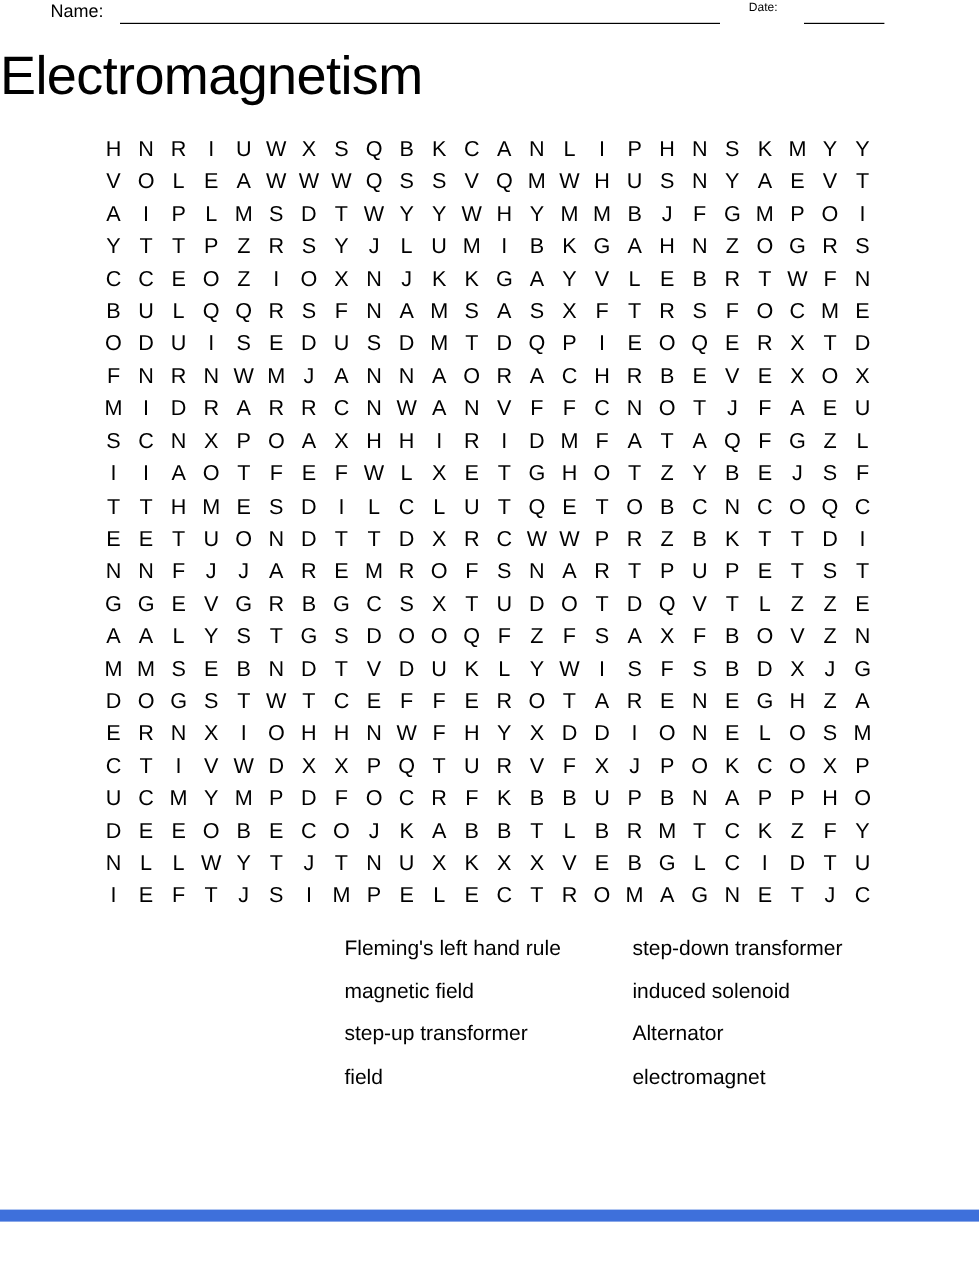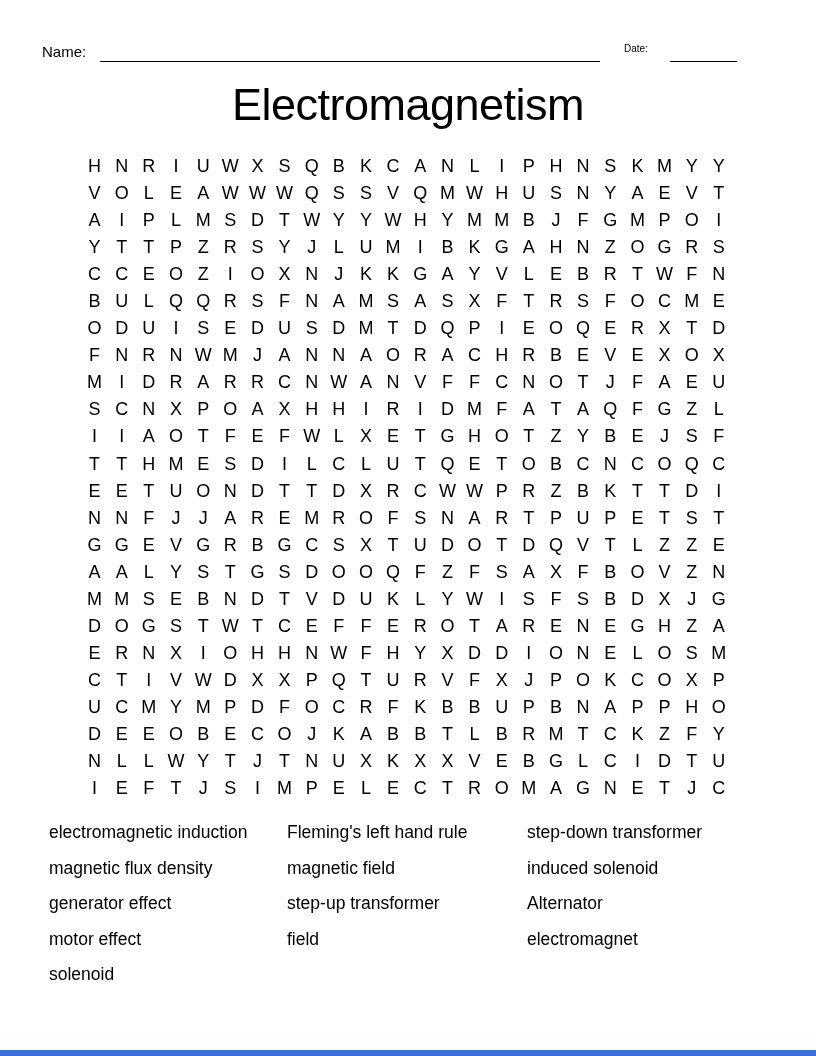--- a/index.html
+++ b/index.html
@@ -1,30 +1,30 @@
 <!DOCTYPE html>
 <html><head>
 <meta charset="utf-8">
 <style>
   html,body { margin:0; padding:0; }
   body {
     width:816px; height:1056px; background:#ffffff; color:#000000;
     font-family:"Liberation Sans", sans-serif; position:relative; overflow:hidden;
   }
-  .page { position:absolute; inset:0;margin-top:42px; }
+  .page { position:absolute; inset:0; }
 
   
   .name-label  { position:absolute; left:42px;  top:1px; font-size:15px; }
   .name-line   { position:absolute; left:100px; top:2px; width:500px; height:17px; border-bottom:1.5px solid #000; }
   .date-label  { position:absolute; left:624px; top:1px; font-size:10px; }
   .date-line   { position:absolute; left:670px; top:2px; width:67px;  height:17px; border-bottom:1.5px solid #000; }
 
   
   .title {
-    position:absolute; left:0; right:0; top:37px; text-align:center;
+    position:absolute; left:0; right:0; top:37px; 
     font-size:45px; font-weight:400; letter-spacing:-0.5px;
   }
 
   
   .grid {
     position:absolute; left:81px; top:111px;
     display:grid; grid-template-columns:repeat(24, 27.15px); grid-auto-rows:27.05px;
     font-size:18px;
   }
   .cell { display:flex; align-items:center; justify-content:center; }
@@ -623,27 +623,20 @@
       <div class="cell">M</div>
       <div class="cell">A</div>
       <div class="cell">G</div>
       <div class="cell">N</div>
       <div class="cell">E</div>
       <div class="cell">T</div>
       <div class="cell">J</div>
       <div class="cell">C</div>
     </div>
 
-  <div class="word-col word-col-1">
-      <div class="word">electromagnetic induction</div>
-      <div class="word">magnetic flux density</div>
-      <div class="word">generator effect</div>
-      <div class="word">motor effect</div>
-      <div class="word">solenoid</div>
-    </div>
   <div class="word-col word-col-2">
       <div class="word">Fleming's left hand rule</div>
       <div class="word">magnetic field</div>
       <div class="word">step-up transformer</div>
       <div class="word">field</div>
     </div>
   <div class="word-col word-col-3">
       <div class="word">step-down transformer</div>
       <div class="word">induced solenoid</div>
       <div class="word">Alternator</div>

